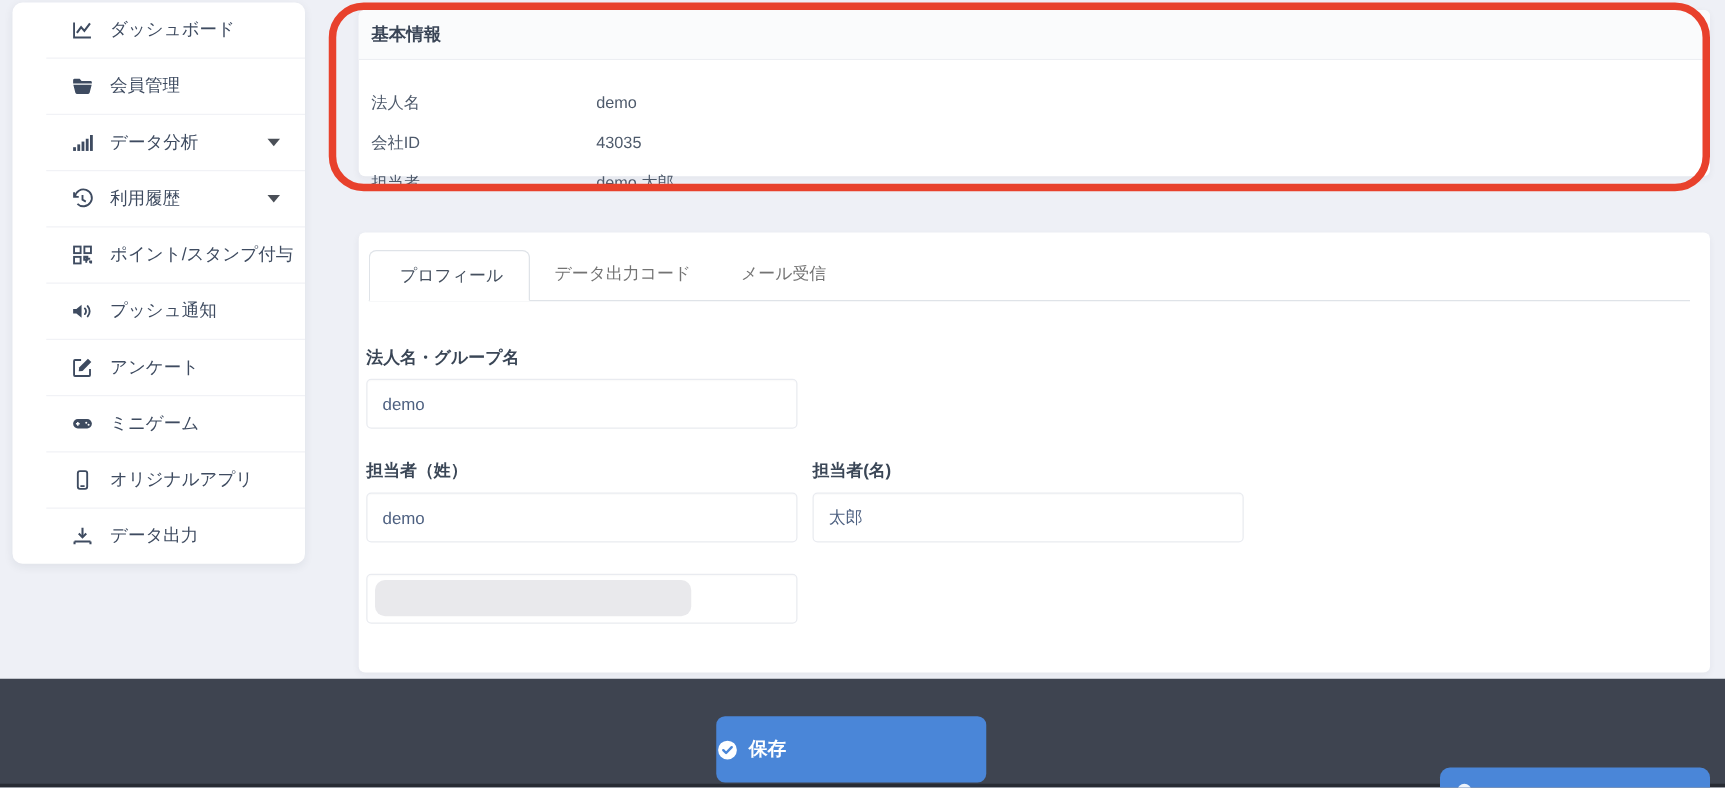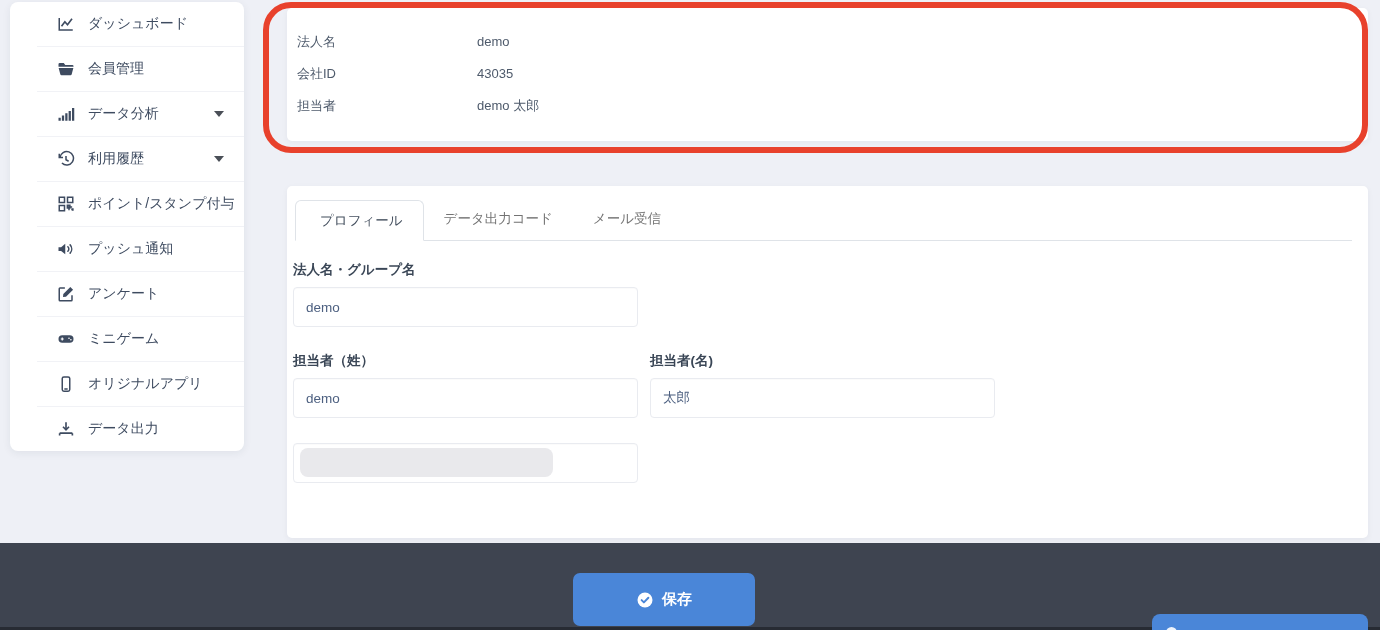--- a/index.html
+++ b/index.html
@@ -64,21 +64,21 @@
     height:41px; line-height:40px; padding:0 20px; font-size:13.5px;
     color:#737373; cursor:pointer; white-space:nowrap;
   }
   .tab.active {
     background:#fff; color:#45505f;
     border:1px solid #dfe3e8; border-bottom:1px solid #fff;
     border-radius:6px 6px 0 0; margin-bottom:-1px;padding-left:24px;
   }
   .form-area { padding:20px 16px 0 6px; }
   .form-label { font-size:13.5px; font-weight:bold; color:#3a4656; margin-bottom:8px; }
-  .form-row { display:flex; gap:12px; margin-bottom:25px; }
+  .form-row { display:flex; gap:12px; margin-bottom:25px;margin-top:16px; }
   .form-group { width:345px; }
   .text-input {
     width:345px; height:40px; border:1px solid #e9ebf0; border-radius:4px;
     background:#fff; padding:0 12px; font-size:13.5px; color:#4d6080;
     font-family:inherit; outline:none;
     box-shadow:inset 0 1px 1px rgba(0,0,0,0.02);
   }
   .input-wrap { position:relative; width:345px; }
   .redaction {
     position:absolute; left:7px; top:5px; width:253px; height:29px;
@@ -87,23 +87,23 @@
   
   .footer {
     position:absolute; left:0; top:543px; width:1380px; height:87px;
     background:#3e4450;
   }
   .footer-edge {
     position:absolute; left:0; bottom:0; width:1380px; height:3px;
     background:#272b33;
   }
   .save-btn {
-    position:absolute; left:573px; top:573px; width:182px; height:53px;
+    position:absolute; left:573px; top:573px; width:216px; height:53px;
     background:#4a86d8; border:none; border-radius:7px; cursor:pointer;
-    display:flex; align-items:center; justify-content:center; gap:8px;
+    display:flex; align-items:center; gap:8px;
     color:#fff; font-size:15px; font-weight:bold; font-family:inherit;
     z-index:6;
   }
   .save-btn svg { width:18px; height:18px; display:block; }
   .corner-btn {
     position:absolute; left:1152px; top:614px; width:216px; height:30px;
     background:#4a86d8; border:none; border-radius:8px 8px 0 0; cursor:pointer;
     z-index:7; overflow:hidden;
   }
   .corner-dot {
@@ -222,20 +222,21 @@
           <path d="M12 3v9"></path>
           <path d="M8 9l4 4 4-4" fill="none"></path>
           <path d="M3.5 17.5h17M3.5 17.5v3M20.5 17.5v3"></path>
         </svg>
     </span>
     <span class="lbl">データ出力</span>
   </div>
 </nav>
 
 <section class="card card-basic">
+  <div class="card-header">基本情報</div>
   <div class="basic-body">
     <div class="info-row">
       <span class="k">法人名</span>
       <span class="v">demo</span>
     </div>
     <div class="info-row">
       <span class="k">会社ID</span>
       <span class="v">43035</span>
     </div>
     <div class="info-row">

